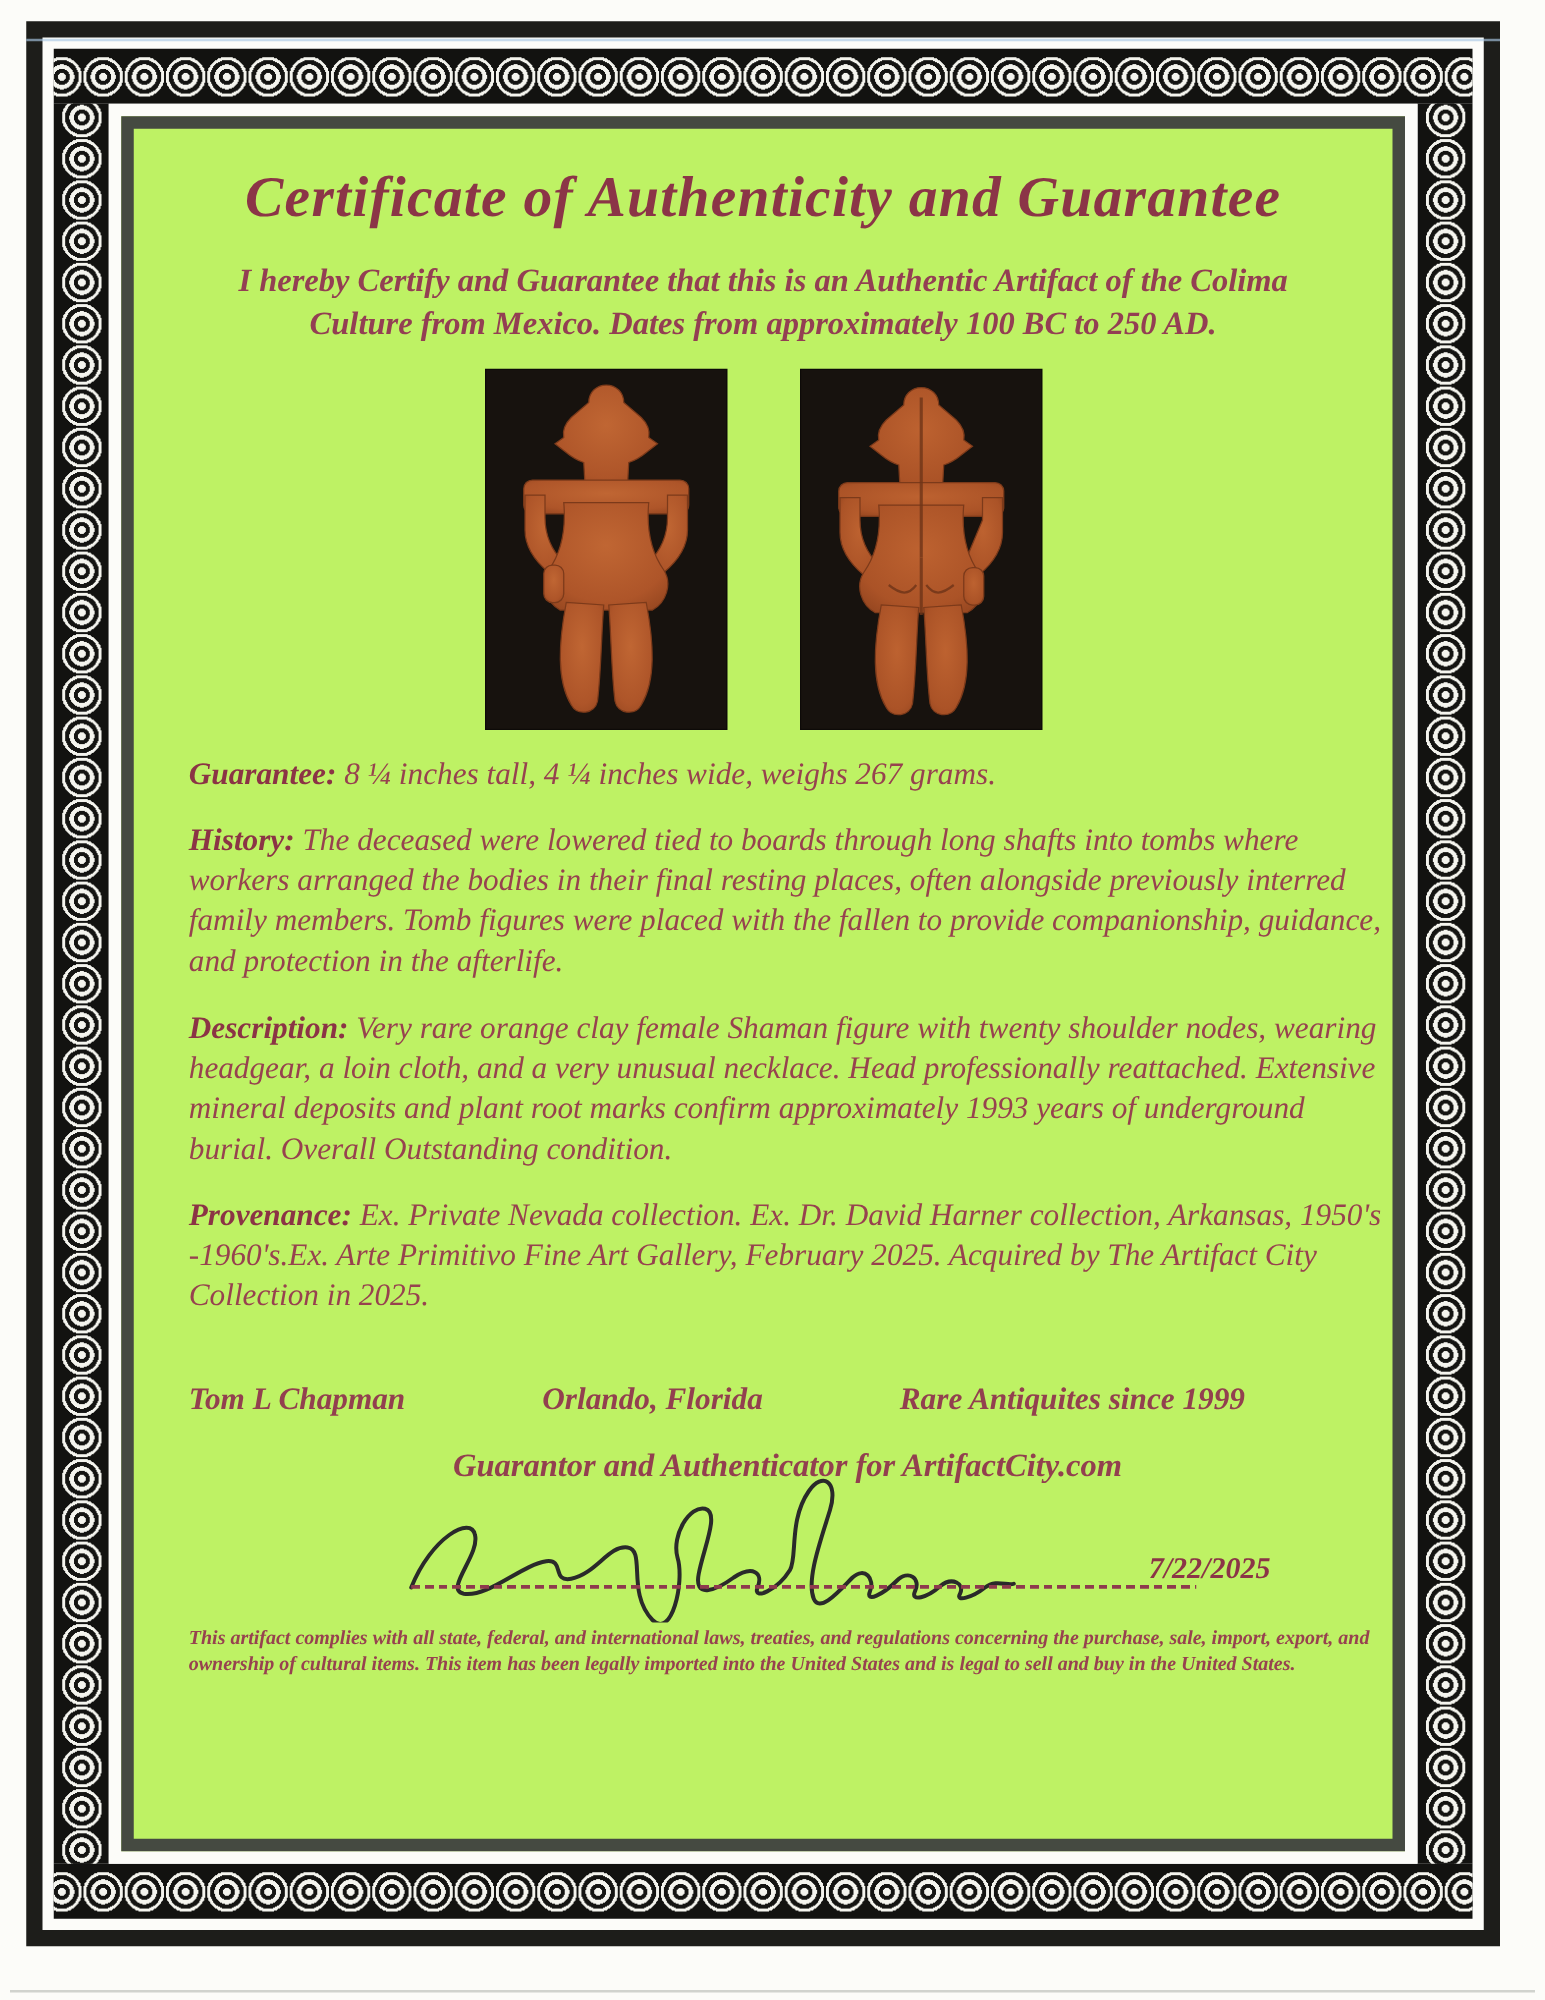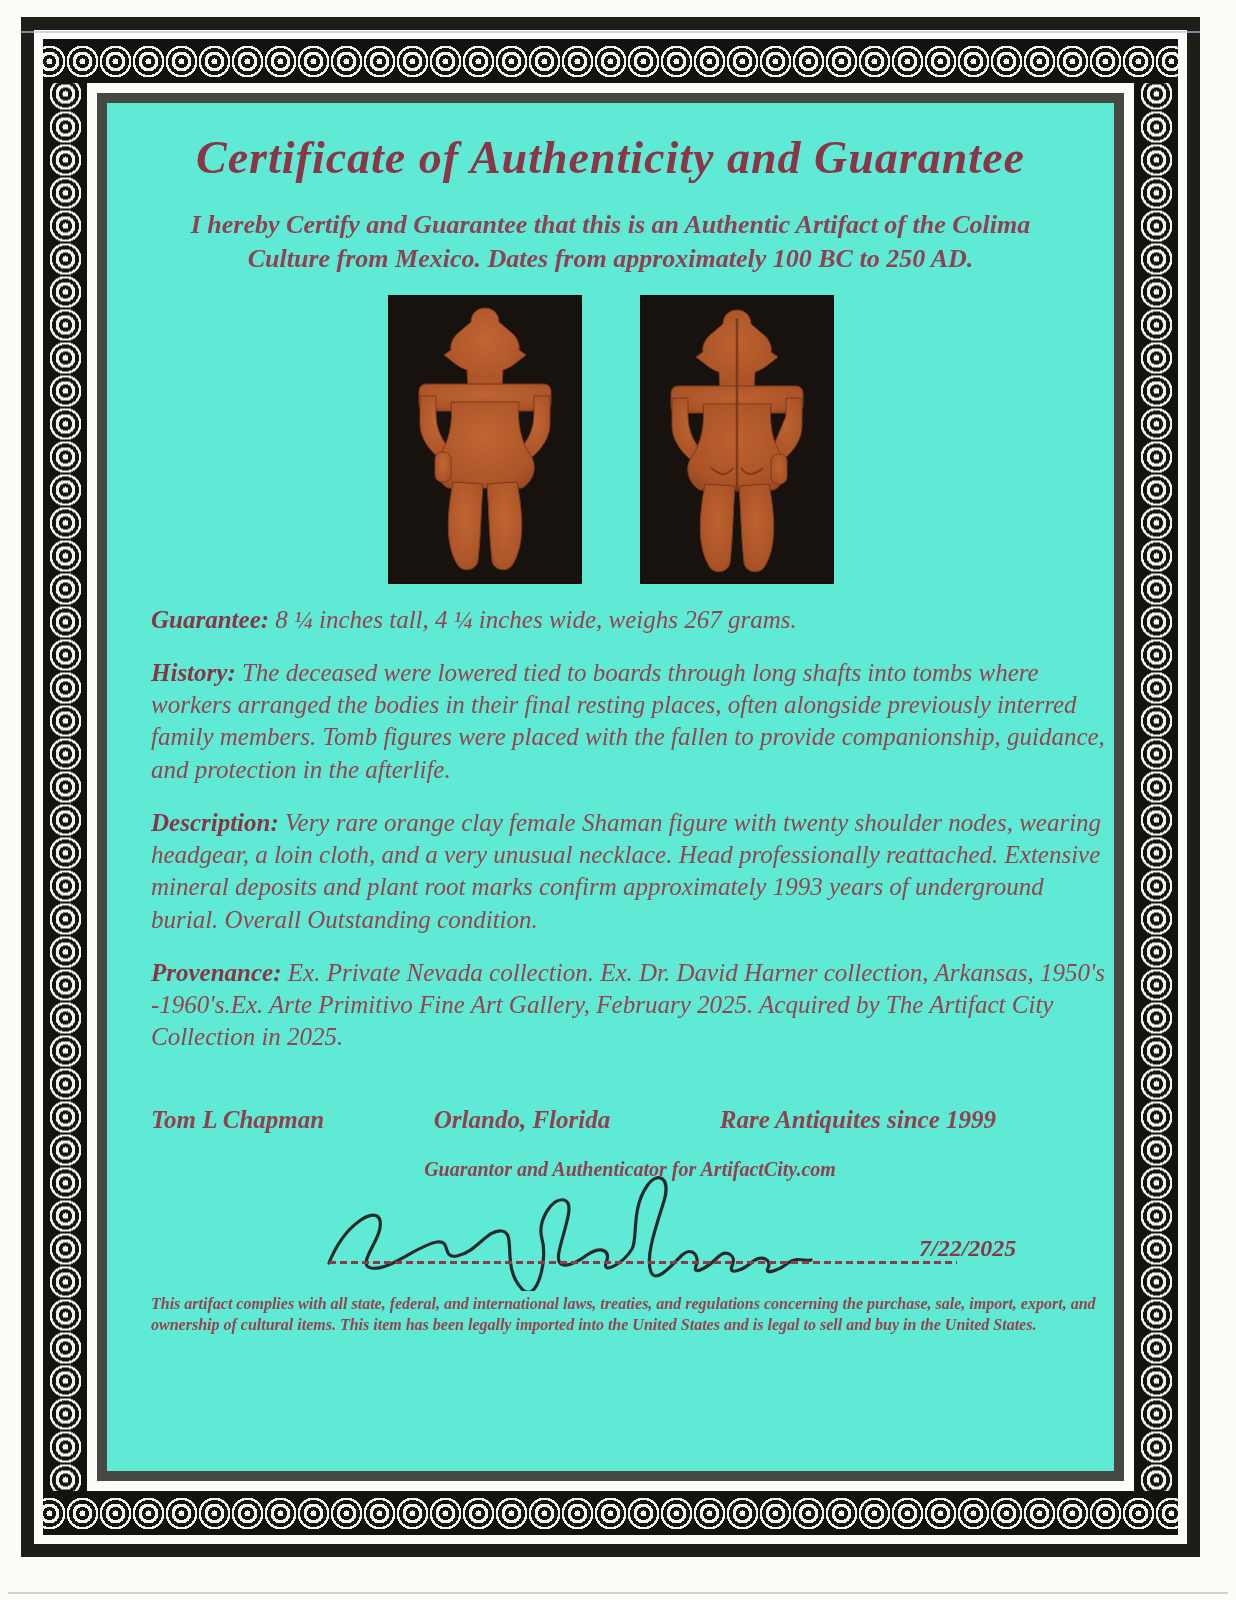--- a/index.html
+++ b/index.html
@@ -42,21 +42,21 @@
   .strip-left,.strip-right{position:absolute;top:44px;bottom:44px;width:44px;background-repeat:repeat-y;}
   .strip-left{left:0;}
   .strip-right{right:0;}
   .gap-white{
     position:relative;width:100%;height:100%;box-sizing:border-box;
     background:#fcfcf9;padding:10px;z-index:2;
   }
   .inner-frame{
     width:100%;height:100%;box-sizing:border-box;
     border:10px solid #454a41;
-    background:#5eead4;
+    background:#bef264;
   }
   .content{
     width:100%;height:100%;box-sizing:border-box;
     padding:16px 44px 24px;
     color:#93405s4;
   }
   .blue-hairline{position:absolute;left:21px;top:31px;width:1179px;height:2px;background:#a9c8e5;opacity:.65;z-index:4;}
   .bottom-hairline{position:absolute;left:8px;top:1592px;width:1220px;height:2px;background:#b4b7b0;opacity:.6;}
   h1.cert-title{
     margin:12px 0 0;text-align:center;
@@ -79,21 +79,21 @@
     margin:21px 0 0;width:958px;
     font-size:25px;line-height:1.29;color:#97424f;font-weight:400;
   }
   .section .label{font-weight:700;color:#8b3445;}
   .names-row{
     margin-top:52px;width:845px;display:flex;justify-content:space-between;
     font-size:25px;font-weight:700;color:#92404f;
   }
   .guarantor{
     margin:24px auto 0;width:958px;text-align:center;
-    font-size:20px;font-weight:700;color:#92404f;
+    font-size:26px;font-weight:700;color:#92404f;
   }
   .sig-block{position:relative;height:100px;margin-top:6px;}
   .sig-ink{position:absolute;left:150px;top:-16px;width:560px;height:120px;}
   .dash-line{
     position:absolute;left:178px;top:74px;width:628px;height:3px;
     background:repeating-linear-gradient(90deg,#8e3a4d 0 7px,transparent 7px 11px);
   }
   .sig-date{position:absolute;left:768px;top:48px;font-size:24px;font-weight:700;color:#8b3547;}
   .legal{
     margin:6px 0 0;width:968px;

